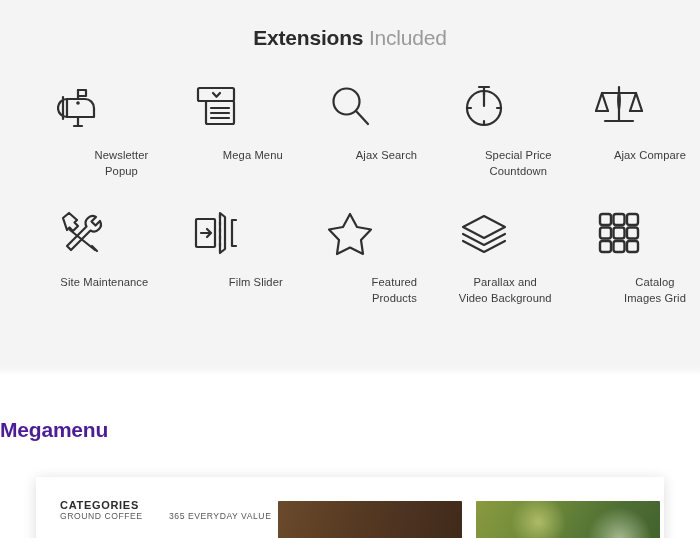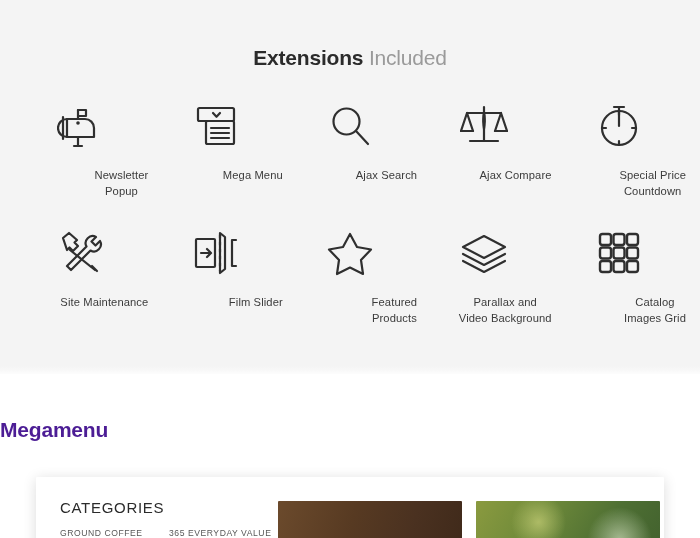--- a/index.html
+++ b/index.html
@@ -10,21 +10,21 @@
     overflow: hidden;
   }
   .page { width: 700px; height: 538px; position: relative; }
 
   
   .extensions-section {
     width: 700px;
     height: 374px;
     background: #f4f4f4;
     position: relative;
-    padding-top: 44px;
+    padding-top: 24px;
   }
   .extensions-section::after{
     content:"";
     position:absolute;
     left:0; right:0; bottom:0;
     height:8px;
     background:linear-gradient(to bottom,#f4f4f4 0%,#f8f8f8 55%,#fdfdfd 100%);
   }
 
   .section-title {
@@ -87,25 +87,25 @@
     box-shadow: 0 2px 14px rgba(0,0,0,0.14);
     border-radius: 1px;
     padding: 22px 24px 0 24px;
     display: flex;
     gap: 0px;
     height: 120px;
     overflow: hidden;
   }
   .mm-categories { width: 218px; flex: 0 0 218px; }
   .mm-head {
-    font-size: 15px;
-    font-weight: normal;
+    font-size: 11px;
+    font-weight: bold;
     letter-spacing: 0.7px;
     color: #2b2b2b;
-    margin-bottom: 12px;
+    margin-bottom: 0;
   }
   .mm-cols { display: flex; }
   .mm-col { width: 109px; }
   .mm-link {
     font-size: 8.6px;
     letter-spacing: 0.55px;
     color: #575757;
     margin-bottom: 2px;
     white-space: nowrap;
   }
@@ -174,49 +174,49 @@
           <svg width="46" height="46" viewBox="0 0 46 46" fill="none" stroke="#2f2f2f" stroke-width="2.2" stroke-linecap="round" stroke-linejoin="round">
             <circle cx="19.5" cy="18.5" r="13"></circle>
             <path d="M29 28 L41 41"></path>
           </svg>
         </span>
         <div class="ext-label" style="white-space:pre-line">Ajax Search</div>
       </div>
 
       <div class="ext-item">
         <span class="ext-icon">
+          <svg width="46" height="48" viewBox="0 0 46 48" fill="none" stroke="#2f2f2f" stroke-width="2.2" stroke-linecap="round" stroke-linejoin="round">
+            <circle cx="23" cy="26" r="17"></circle>
+            <path d="M23 5 v6"></path>
+            <path d="M18 5 h10"></path>
+            <path d="M23 11 v13"></path>
+            <path d="M23 9 v4"></path>
+            <path d="M6 26 h4"></path>
+            <path d="M36 26 h4"></path>
+            <path d="M23 43 v-4"></path>
+          </svg>
+        </span>
+        <div class="ext-label" style="white-space:pre-line">Special Price
+Countdown</div>
+      </div>
+
+      <div class="ext-item">
+        <span class="ext-icon">
           <svg width="48" height="46" viewBox="0 0 48 46" fill="none" stroke="#2f2f2f" stroke-width="2.2" stroke-linecap="round" stroke-linejoin="round">
             <path d="M24 4 v34"></path>
             <path d="M10 38 h28"></path>
             <path d="M7 10 h34"></path>
             <path d="M24 6 c2 5 3 12 0 26 c-3 -14 -2 -21 0 -26z" fill="#2f2f2f" stroke="none"></path>
             <path d="M7 10 L1 28 h12 z"></path>
             <path d="M1 28 h12"></path>
             <path d="M41 10 L35 28 h12 z"></path>
             <path d="M35 28 h12"></path>
           </svg>
         </span>
         <div class="ext-label" style="white-space:pre-line">Ajax Compare</div>
-      </div>
-
-      <div class="ext-item">
-        <span class="ext-icon">
-          <svg width="46" height="48" viewBox="0 0 46 48" fill="none" stroke="#2f2f2f" stroke-width="2.2" stroke-linecap="round" stroke-linejoin="round">
-            <circle cx="23" cy="26" r="17"></circle>
-            <path d="M23 5 v6"></path>
-            <path d="M18 5 h10"></path>
-            <path d="M23 11 v13"></path>
-            <path d="M23 9 v4"></path>
-            <path d="M6 26 h4"></path>
-            <path d="M36 26 h4"></path>
-            <path d="M23 43 v-4"></path>
-          </svg>
-        </span>
-        <div class="ext-label" style="white-space:pre-line">Special Price
-Countdown</div>
       </div>
 
       <div class="ext-item">
         <span class="ext-icon">
           <svg width="48" height="46" viewBox="0 0 48 46" fill="none" stroke="#2f2f2f" stroke-width="2.2" stroke-linecap="round" stroke-linejoin="round">
             <path d="M6 8 L12 3 l8 7 l-2.5 2.5 l3.5 3.5 l-5 5 l-3.5 -3.5 L10 20 z"></path>
             <path d="M13 20 L38 40"></path>
             <path d="M35 36 l5 5"></path>
             <path d="M39 7 a7 7 0 0 0 -9.5 9.5 L10 36 l4 4 L33.5 20.5 A7 7 0 0 0 43 11 l-4.5 4.5 l-4 -4 z"></path>
           </svg>

